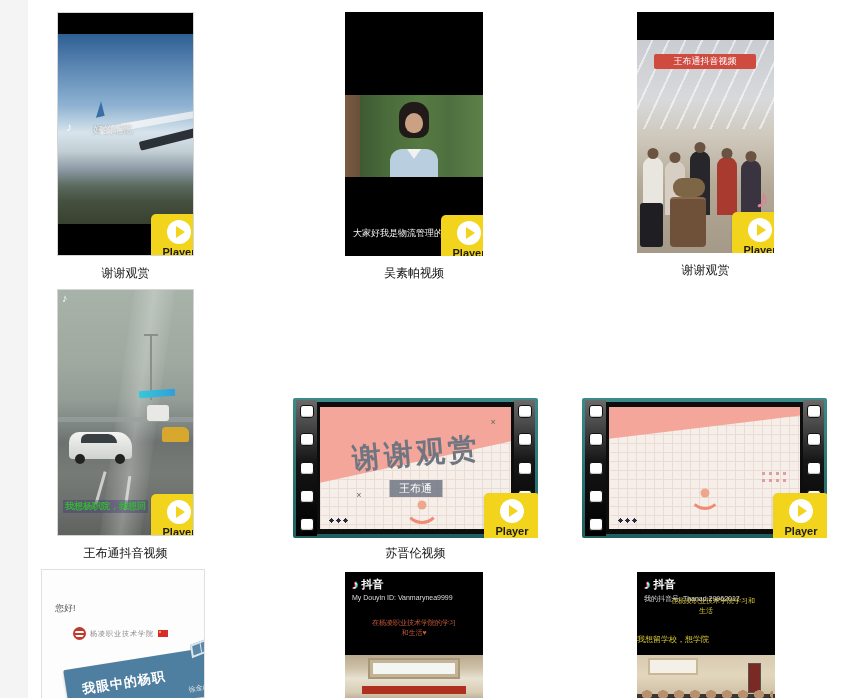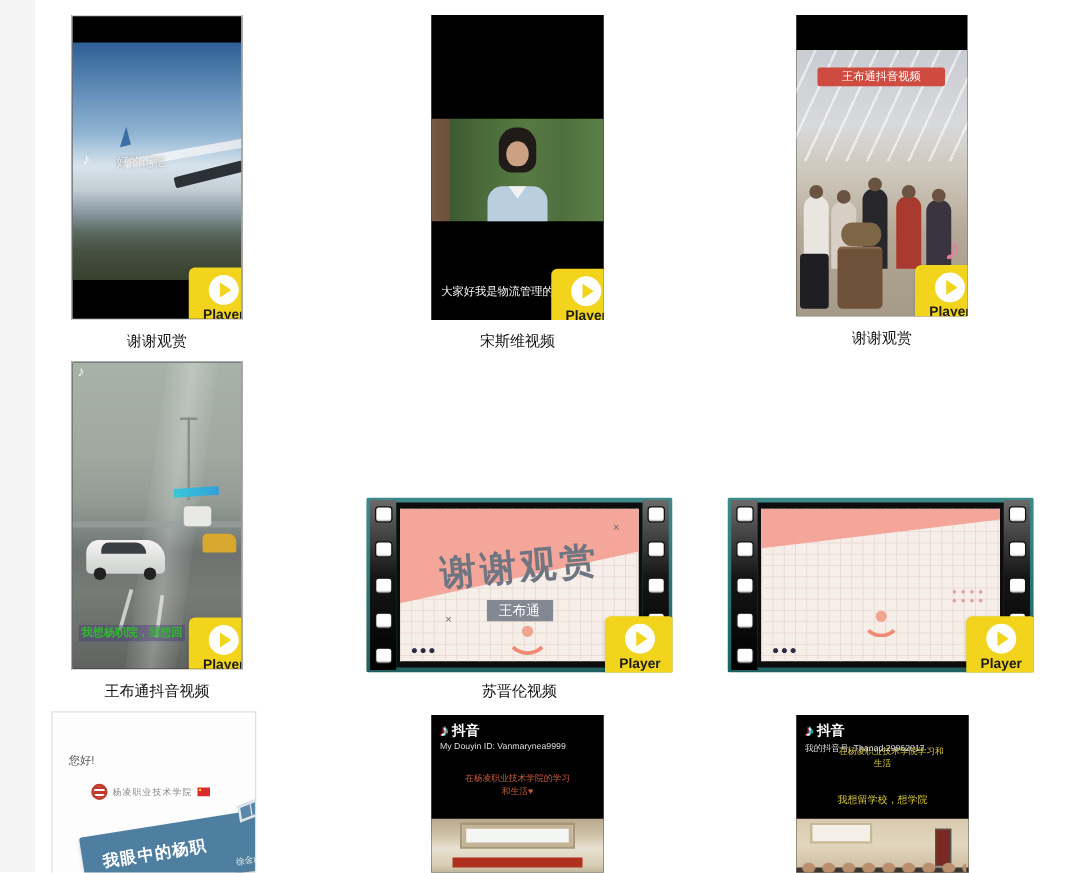--- a/index.html
+++ b/index.html
@@ -146,21 +146,21 @@
 
   
   .brand-row { position:absolute; top:5px; left:7px; display:flex; align-items:center; gap:3px; z-index:2; }
   .tt-note { color:#fff; font-size:13px; text-shadow:1px 0 0 #25f4ee,-1px 0 0 #fe2c55; }
   .brand-name { color:#fff; font-weight:bold; font-size:11px; }
   .douyin-id { position:absolute; top:22px; left:7px; color:#ddd; font-size:7px; z-index:2; white-space:nowrap; }
   .red-mid { position:absolute; width:100%; text-align:center; color:#c65a3a; font-size:7px; }
   .rm1 { top:46px; } .rm2 { top:56px; }
   .yellow-mid { position:absolute; color:#d8c838; font-size:7px; }
   .ym1 { top:24px; left:34px; } .ym2 { top:34px; left:50%; transform:translateX(-50%); }
-  .ym3 { top:62px; width:100%; text-align:center; font-size:8px; }
+  .ym3 { top:62px; width:100%; font-size:8px; }
   .hall { position:absolute; left:0; right:0; top:83px; bottom:0;
     background:linear-gradient(180deg,#b9a98e 0%,#cfc2a8 20%,#e8e2d2 35%,#d8cdb5 55%,#9a8d75 78%,#6a5f4e 100%); }
   .panel { position:absolute; left:18%; right:18%; top:7%; height:26%; background:#f4f6f4;
     border:3px solid #c3b497; box-shadow:0 0 0 2px #a89878; }
   .banner-red-strip { position:absolute; left:12%; right:12%; top:46%; height:8px; background:#b03020; }
   .room { position:absolute; left:0; right:0; top:83px; bottom:0;
     background:linear-gradient(180deg,#d8cab0 0%,#e2d6bd 30%,#cfc0a4 60%,#b5a78c 100%); }
   .window { position:absolute; left:8%; top:4%; width:36%; height:26%; background:#f4f0e8; border:2px solid #c8b898; }
   .poster { position:absolute; right:10%; top:12%; width:13px; height:30px; background:#7a2a22; border:1px solid #555; }
   .students { position:absolute; bottom:0; left:0; right:0; height:42%; background:#3a3630; }
@@ -199,21 +199,21 @@
       <div class="body-top"></div>
     </div>
     <div class="subtitle-line">大家好我是物流管理的一</div>
     <div class="player-badge badge-portrait">
       <div class="pcircle">
           <div class="ptri"></div>
         </div>
       <div class="plabel">Player</div>
     </div>
   </div>
-  <div class="caption">宋斯维视频</div>
+  <div class="caption">吴素帕视频</div>
 </div>
 
 <div class="card" style="left:637px; top:12px; width:137px;">
   <div class="thumb" style="height:241px;">
     <div class="terminal">
       <div class="beams"></div>
       <div class="person p1"></div>
       <div class="person p2"></div>
       <div class="person p3"></div>
       <div class="person p4"></div>

